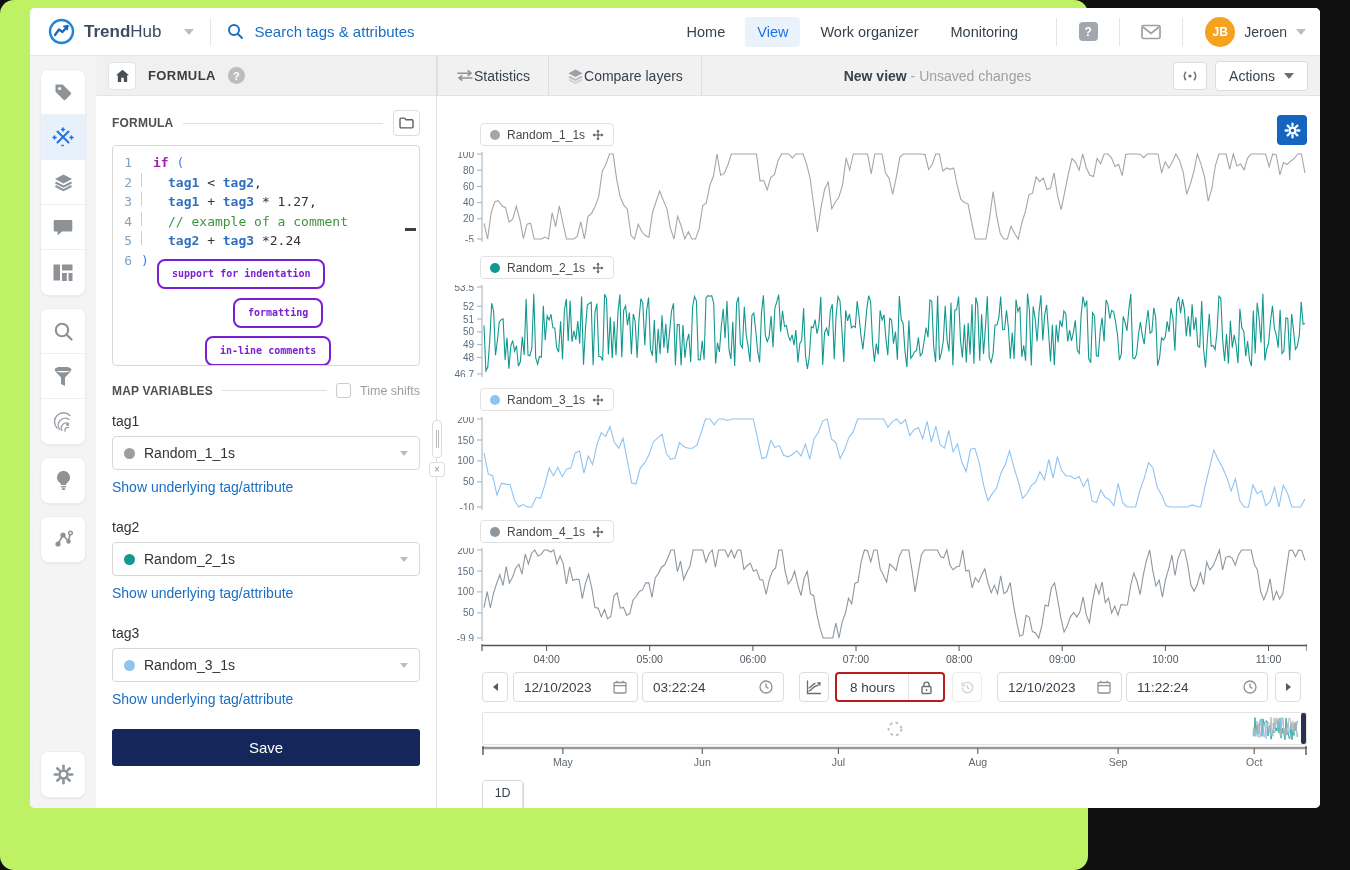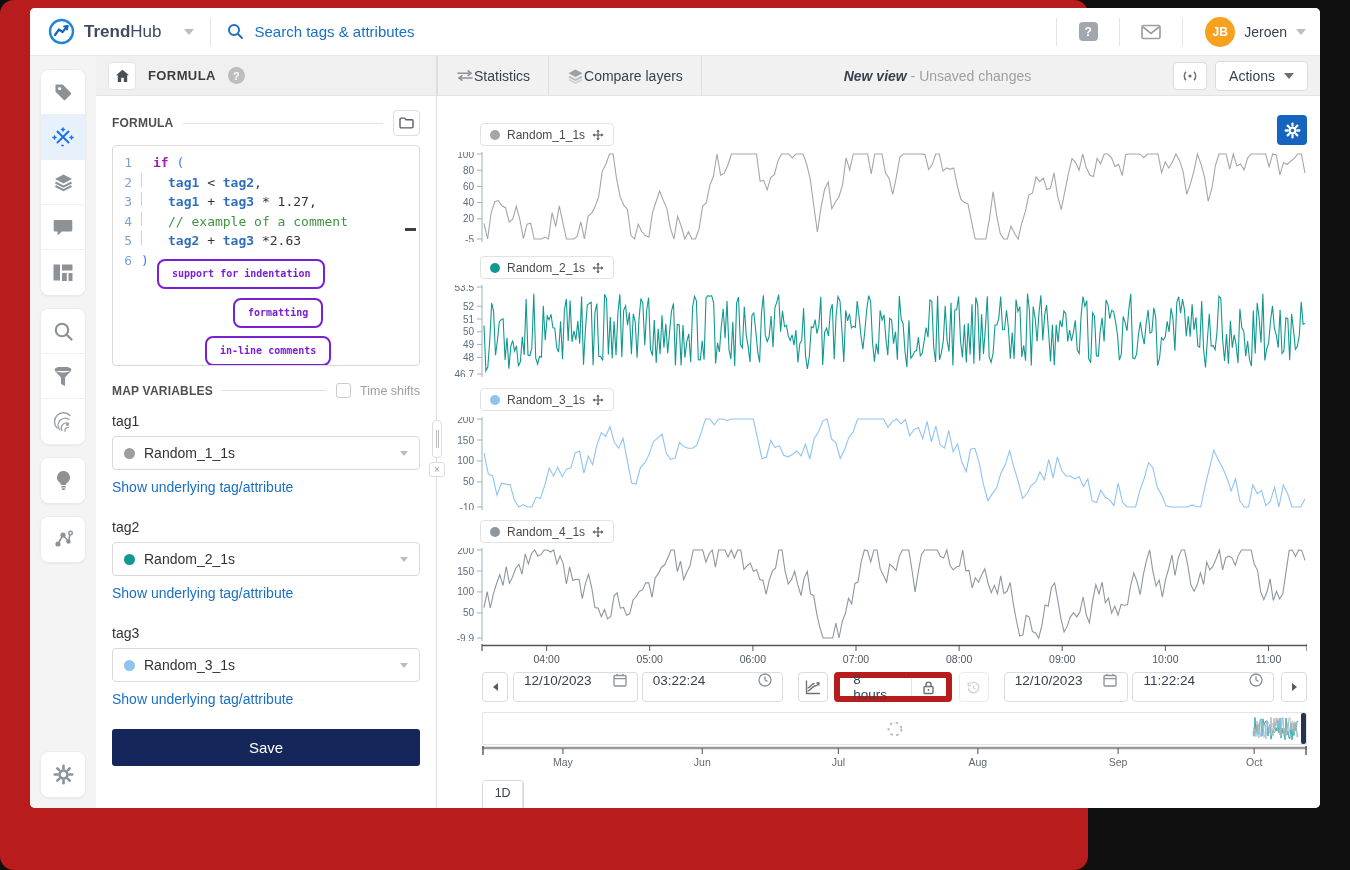--- a/index.html
+++ b/index.html
@@ -1,17 +1,17 @@
 <!DOCTYPE html>
 <html><head>
 <meta charset="utf-8">
 <style>
   * { margin:0; padding:0; box-sizing:border-box; }
   html,body { width:1350px; height:870px; background:#101010; font-family:"Liberation Sans",sans-serif; overflow:hidden; }
-  #stage { position:relative; width:1088px; height:870px; background:#b91c1c; border-radius:14px; }
+  #stage { position:relative; width:1088px; height:870px; background:#bef264; border-radius:14px; }
   #app { position:absolute; left:30px; top:8px; width:1290px; height:800px; background:#fff; border-radius:5px; overflow:hidden; }
 
   
   .navbar { height:48px; display:flex; align-items:center; border-bottom:1px solid #e6e6e6; background:#fff; padding:0 14px 0 18px; }
   .brand { display:flex; align-items:center; gap:9px; }
   .brand-name { font-size:17px; color:#3d4c61; }
   .brand-name b { font-weight:700; }
   .brand-caret { margin-left:14px; }
   .caret { width:0; height:0; border-left:5px solid transparent; border-right:5px solid transparent; border-top:6px solid #b9bec4; display:inline-block; }
   .vdiv { width:1px; height:28px; background:#e4e4e4; margin:0 16px; }
@@ -77,41 +77,41 @@
   
   .split-grip { position:absolute; left:402px; top:412px; width:10px; height:38px; background:#fff; border:1px solid #ddd; border-radius:4px; display:flex; align-items:center; justify-content:center; gap:1px; cursor:col-resize; z-index:5; }
   .split-grip i { width:1px; height:18px; background:#bbb; }
   .split-close { position:absolute; left:399px; top:454px; width:16px; height:15px; background:#fff; border:1px solid #ddd; border-radius:3px; color:#999; font-size:10px; line-height:13px; text-align:center; cursor:pointer; z-index:5; }
 
   
   .chart-col { flex:1; display:flex; flex-direction:column; background:#fff; position:relative; }
   .ct-toolbar { height:40px; background:#f1f1f1; border-bottom:1px solid #e3e3e3; display:flex; align-items:center; flex:none; }
   .tb-btn { height:40px; display:flex; align-items:center; padding:0 18px; border-right:1px solid #dedede; font-size:14px; color:#37424e; cursor:pointer; }
   .tb-title { flex:1; text-align:center; font-size:14px; color:#a0a0a0; }
-  .tb-title b { color:#37424e; font-weight:bold;font-style:italic; }
+  .tb-title b { color:#37424e; font-weight:bold; }
   .live-btn { width:34px; height:28px; background:#fff; border:1px solid #dcdcdc; border-radius:4px; display:flex; align-items:center; justify-content:center; margin-right:8px; cursor:pointer; }
   .actions-btn { height:30px; background:#fff; border:1px solid #dcdcdc; border-radius:4px; display:flex; align-items:center; gap:9px; padding:0 13px; font-size:14px; color:#37424e; margin-right:12px; cursor:pointer; }
   .canvas { position:relative; flex:1; }
 
   .gear-btn { position:absolute; top:19px; right:13px; width:30px; height:30px; background:#1464c0; border-radius:4px; display:flex; align-items:center; justify-content:center; cursor:pointer; z-index:4; }
 
   .chip { position:absolute; left:43px; display:flex; align-items:center; gap:7px; height:23px; padding:0 9px; border:1px solid #e2e2e2; border-radius:4px; background:#fff; font-size:12px; color:#4a4a4a; cursor:grab; z-index:3; }
   .chip-dot { width:10px; height:10px; border-radius:50%; }
   .plot { position:absolute; left:0; width:870px; }
   .xaxis { position:absolute; top:548px; left:0; width:870px; height:26px; }
 
   .controls { position:absolute; top:576px; left:45px; width:825px; display:flex; align-items:center; }
   .nav-arrow { width:26px; height:30px; border:1px solid #dcdcdc; border-radius:4px; background:#fff; display:flex; align-items:center; justify-content:center; cursor:pointer; flex:none; }
   .tri-l { width:0;height:0;border-top:4px solid transparent;border-bottom:4px solid transparent;border-right:5px solid #5a5a5a; }
   .tri-r { width:0;height:0;border-top:4px solid transparent;border-bottom:4px solid transparent;border-left:5px solid #5a5a5a; }
-  .field { height:30px; border:1px solid #dcdcdc; border-radius:4px; background:#fff; display:flex; align-items:flex-start; justify-content:space-between; padding:0 10px; font-size:13.5px; color:#37424e; cursor:pointer; }
+  .field { height:30px; border:1px solid #dcdcdc; border-radius:4px; background:#fff; display:flex; align-items:center; justify-content:space-between; padding:0 10px; font-size:13.5px; color:#37424e; cursor:pointer; }
   .f-date { width:125px; margin-left:5px; }
   .f-time { width:142px; margin-left:4px; }
   .sq-btn { width:30px; height:30px; border:1px solid #dcdcdc; border-radius:4px; background:#fff; display:flex; align-items:center; justify-content:center; cursor:pointer; flex:none; }
-  .dur-group { height:30px; border:6px solid #b91c1c; border-radius:4px; background:#fff; display:flex; align-items:stretch; margin-left:6px; }
+  .dur-group { height:30px; border:2px solid #b91c1c; border-radius:4px; background:#fff; display:flex; align-items:stretch; margin-left:6px; }
   .dur-text { display:flex; align-items:center; padding:0 13px; font-size:13.5px; color:#37424e; border-right:1px solid #e4e4e4; }
   .dur-lock { width:34px; display:flex; align-items:center; justify-content:center; cursor:pointer; }
 
   .strip { position:absolute; top:616px; left:45px; width:825px; height:33px; border:1px solid #e4e4e4; border-radius:2px; background:#fff; }
   .spinner { position:absolute; left:50%; top:50%; margin:-9px 0 0 -9px; animation:spin 1.1s linear infinite; }
   @keyframes spin { to { transform:rotate(360deg); } }
   .preview { position:absolute; right:5px; top:1px; }
   .strip-handle { position:absolute; right:0; top:0; width:5px; height:31px; background:#27324e; border-radius:2px; cursor:ew-resize; }
   .oaxis { position:absolute; top:650px; left:45px; width:825px; height:26px; }
 
@@ -149,20 +149,26 @@
     <div class="vdiv"></div>
     <div class="search">
       <span>
         <svg width="17" height="17" viewBox="0 0 17 17">
               <circle cx="7" cy="7" r="5" fill="none" stroke="#1a6fc4" stroke-width="2"></circle>
               <line x1="11" y1="11" x2="15" y2="15" stroke="#1a6fc4" stroke-width="2" stroke-linecap="round"></line>
             </svg>
       </span>
       <span>Search tags &amp; attributes</span>
     </div>
+    <div class="nav-links">
+      <span class="nav-link">Home</span>
+      <span class="nav-link active">View</span>
+      <span class="nav-link">Work organizer</span>
+      <span class="nav-link">Monitoring</span>
+    </div>
     <div class="vdiv"></div>
     <div class="icon-plain">
           <span class="help-badge">?</span>
         </div>
     <div class="vdiv"></div>
     <div class="icon-plain">
       <span>
         <svg width="20" height="16" viewBox="0 0 20 16">
               <rect x="1" y="1.5" width="18" height="13" rx="1.5" fill="none" stroke="#9aa0a6" stroke-width="1.7"></rect>
               <polyline points="2,3 10,9.5 18,3" fill="none" stroke="#9aa0a6" stroke-width="1.7"></polyline>
@@ -347,21 +353,21 @@
                 <div class="code-line">
                   <span class="ln">3</span>
                   <span class="ct"><span class="tok-ind"></span><span class="tok-tag">tag1</span><span class="tok-op"> + </span><span class="tok-tag">tag3</span><span class="tok-op"> * 1.27,</span></span>
                 </div>
                 <div class="code-line">
                   <span class="ln">4</span>
                   <span class="ct"><span class="tok-ind"></span><span class="tok-com">// example of a comment</span></span>
                 </div>
                 <div class="code-line">
                   <span class="ln">5</span>
-                  <span class="ct"><span class="tok-ind"></span><span class="tok-tag">tag2</span><span class="tok-op"> + </span><span class="tok-tag">tag3</span><span class="tok-op"> *2.63</span></span>
+                  <span class="ct"><span class="tok-ind"></span><span class="tok-tag">tag2</span><span class="tok-op"> + </span><span class="tok-tag">tag3</span><span class="tok-op"> *2.24</span></span>
                 </div>
                 <div class="code-line">
                   <span class="ln">6</span>
                   <span class="ct"><span class="tok-pa">)</span></span>
                 </div>
               </div>
           <div class="scroll-dash"></div>
           <div class="badge" style="left:44px; top:113px;">support for indentation</div>
           <div class="badge" style="left:120px; top:152px;">formatting</div>
           <div class="badge" style="left:92px; top:190px;">in-line comments</div>

